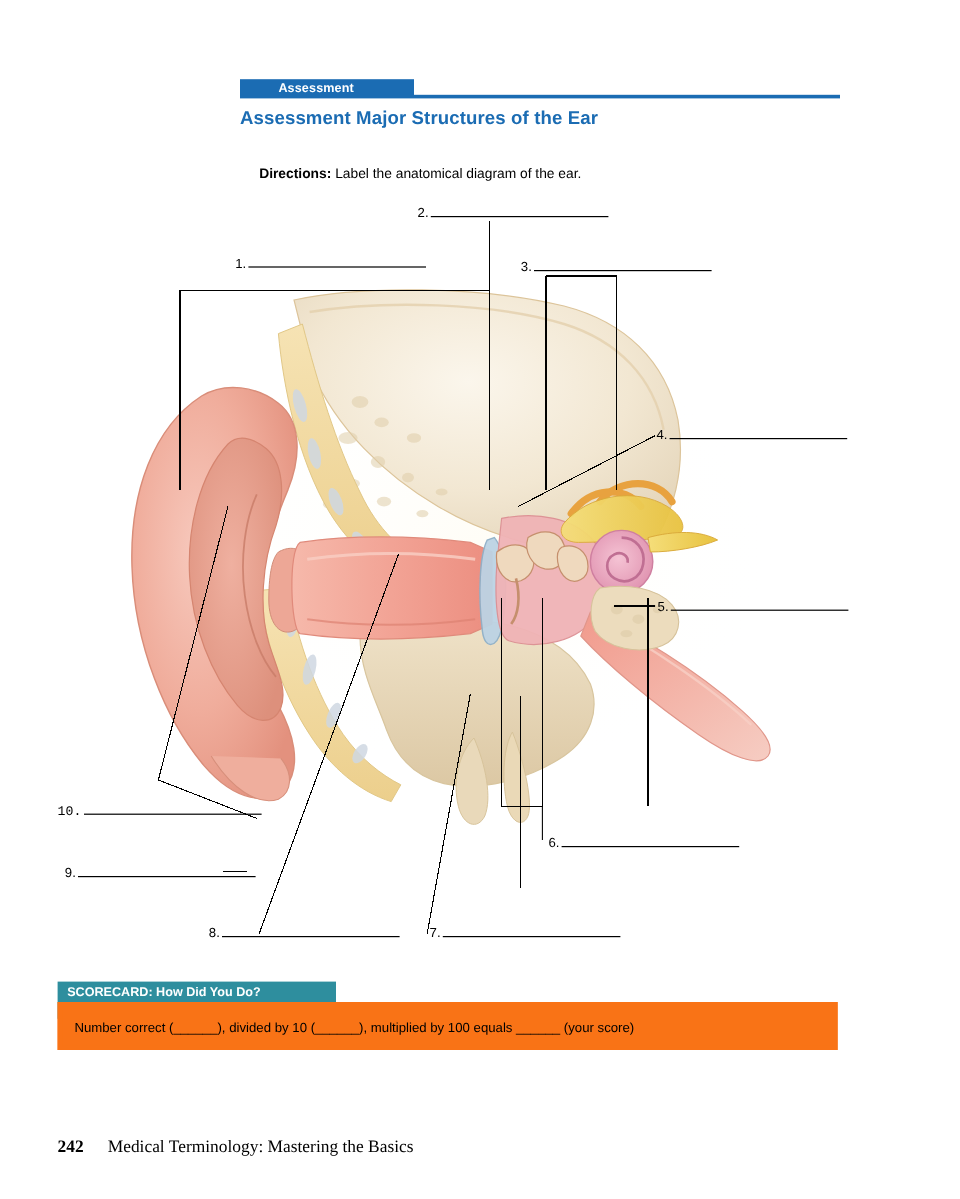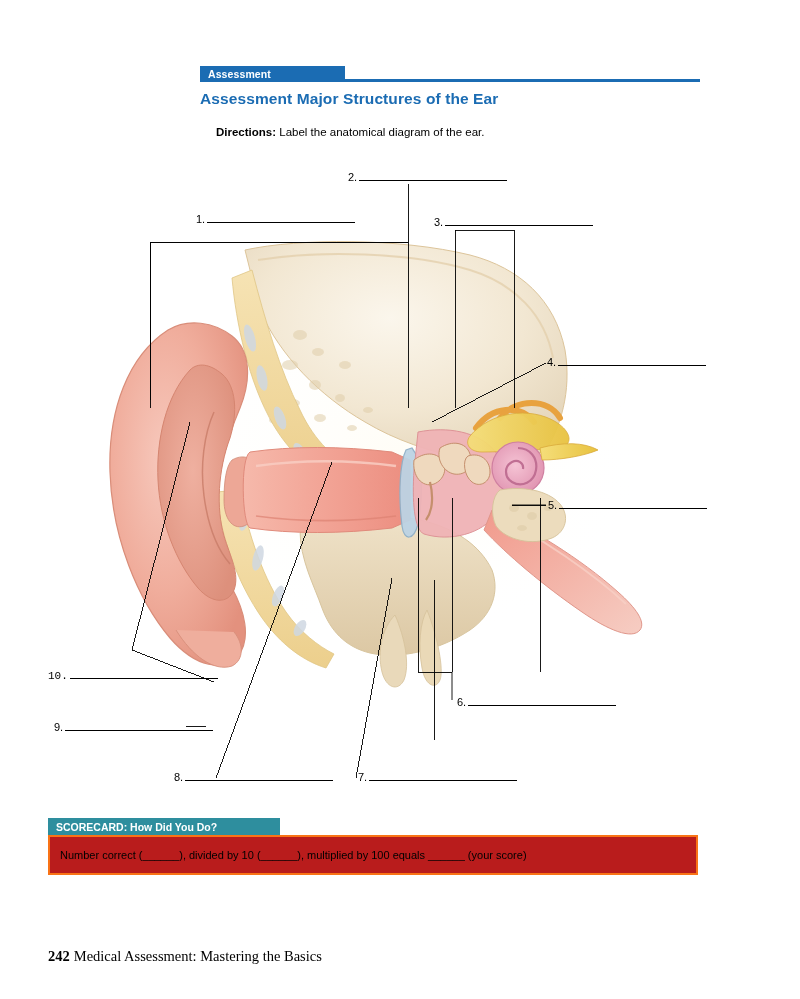--- a/index.html
+++ b/index.html
@@ -25,20 +25,21 @@
     height: 16px;
     background: #1b6cb3;
   }
   .assessment-tab span {
     display: block;
     color: #ffffff;
     font-size: 10.5px;
     font-weight: bold;
     padding: 2px 0 0 8px;
     letter-spacing: 0.1px;
+    margin-left: 24px;
   }
   .header-rule {
     position: absolute;
     left: 345px;
     top: 79px;
     width: 355px;
     height: 3px;
     background: #1b6cb3;
   }
   .page-title {
@@ -46,21 +47,21 @@
     left: 200px;
     top: 90px;
     font-size: 15.5px;
     font-weight: bold;
     color: #1b6cb3;
     letter-spacing: 0.1px;
   }
   .directions {
     position: absolute;
     left: 200px;
-    top: 126px;
+    top: 139px;
     font-size: 11.5px;
     color: #000;
     padding-left: 16px;
   }
   .directions b { font-weight: bold; }
 
   
   .figure {
     position: absolute;
     left: 0px;
@@ -106,41 +107,41 @@
     font-weight: bold;
     display: block;
     padding: 3px 0 0 8px;
   }
   .scorecard-body {
     position: absolute;
     left: 0;
     top: 17px;
     width: 650px;
     height: 40px;
-    border: 2px solid #f97316;
-    background: #b91c1c;
+    border: 4px solid #f97316;
+    background: #f97316;
     box-sizing: border-box;
   }
   .scorecard-body p {
     margin: 0;
     padding: 12px 0 0 10px;
     font-size: 11px;
     color: #000;
   }
 
   
   .footer {
     position: absolute;
     left: 48px;
     top: 948px;
     font-family: "Liberation Serif", serif;
     font-size: 14.5px;
     color: #000;
   }
-  .footer .pagenum { font-weight: bold; margin-right: 4px; }
+  .footer .pagenum { font-weight: bold; margin-right: 20px; }
 </style>
 </head>
 <body>
 
 <div class="assessment-tab">
   <span>Assessment</span>
 </div>
 <div class="header-rule"></div>
 
 <div class="page-title">Assessment Major Structures of the Ear</div>
@@ -390,14 +391,14 @@
 <div class="scorecard">
   <div class="scorecard-tab">
     <span>SCORECARD: How Did You Do?</span>
   </div>
   <div class="scorecard-body">
     <p>Number correct (______), divided by 10 (______), multiplied by 100 equals ______ (your score)</p>
   </div>
 </div>
 
 <div class="footer">
-  <span class="pagenum">242</span><span>Medical Assessment: Mastering the Basics</span>
+  <span class="pagenum">242</span><span>Medical Terminology: Mastering the Basics</span>
 </div>
 
 </body></html>

